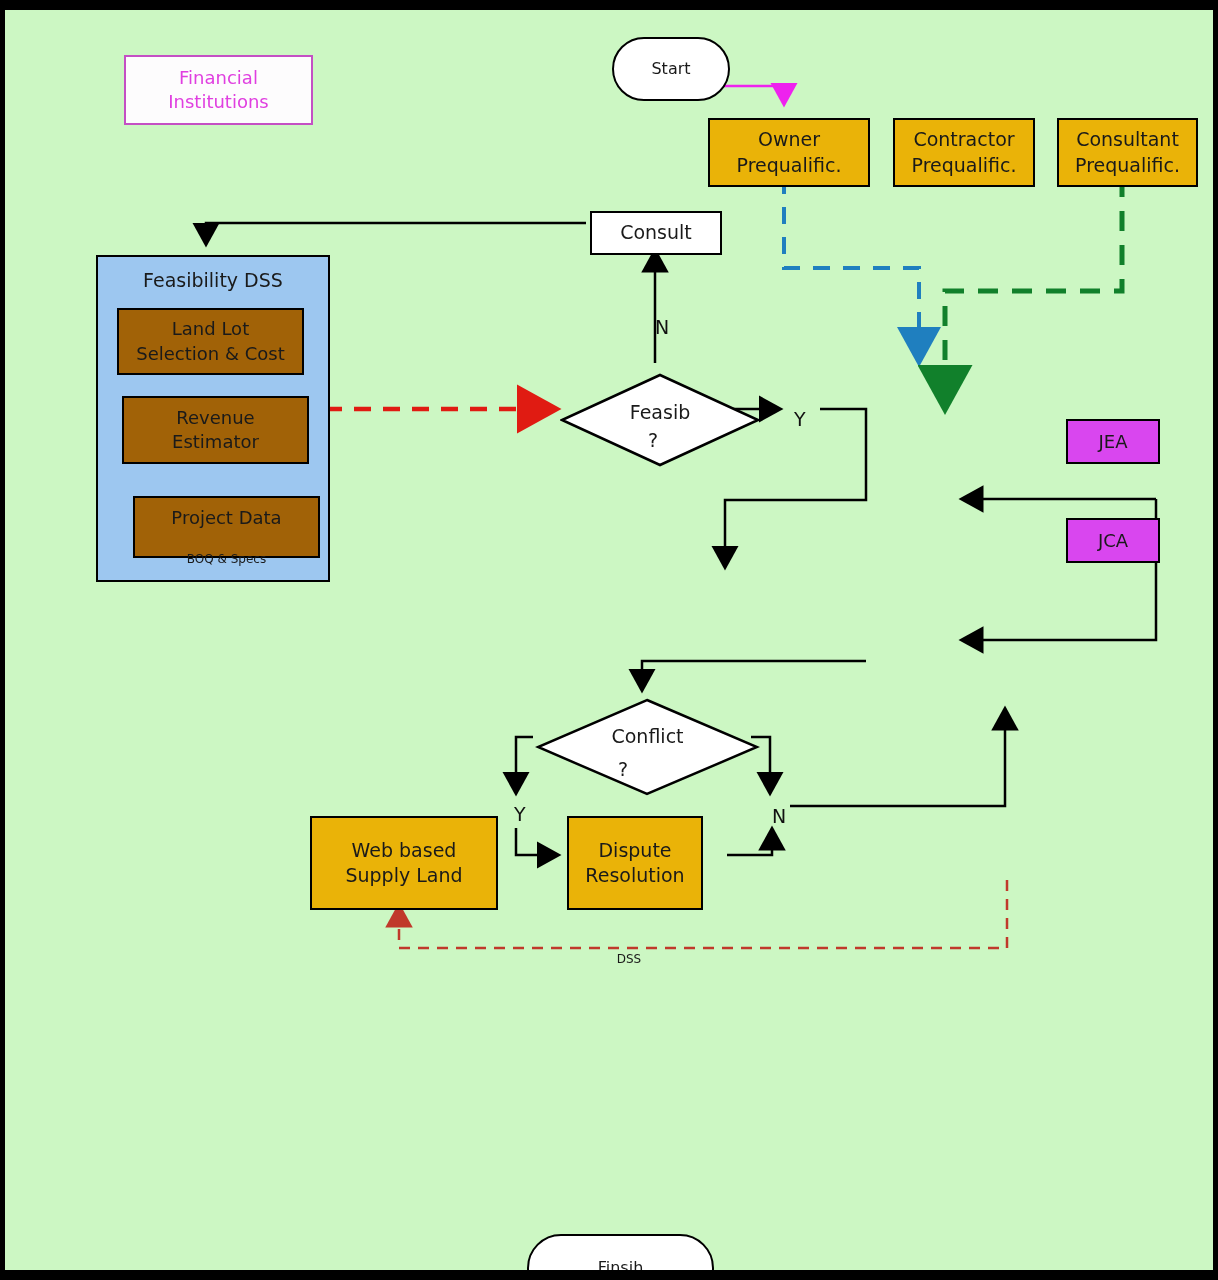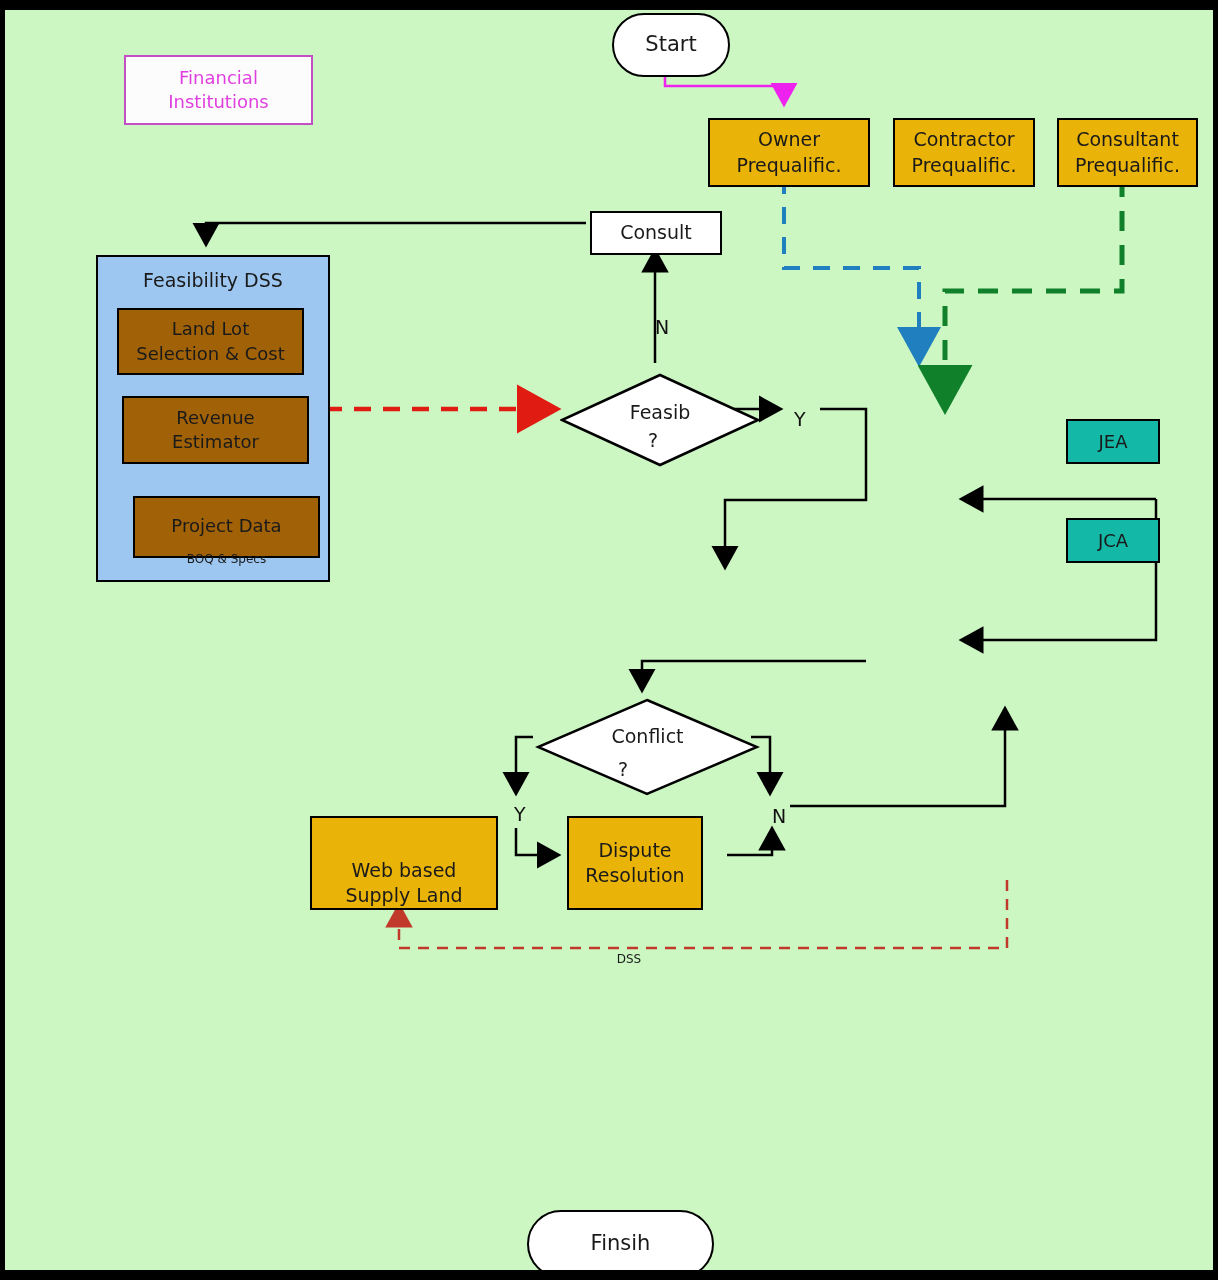--- a/index.html
+++ b/index.html
@@ -36,34 +36,35 @@
     align-items: center;
     justify-content: center;
     text-align: center;
     line-height: 1.32;
     color: #1a1a1a;
   }
   .term {
     background: #ffffff;
     border: 2px solid #000000;
     border-radius: 38px;
-    font-size: 21px;
+    font-size: 16px;
+    margin-top: 24px;
   }
   .proc-blue {
     background: #eab308;
     border: 2px solid #000000;
     font-size: 19px;
   }
   .proc-white {
     background: #ffffff;
     border: 2px solid #000000;
     font-size: 19px;
   }
   .proc-green {
-    background: #14b8a6;
+    background: #d946ef;
     border: 2px solid #000000;
     font-size: 18px;
   }
   .pink-box {
     background: #fdfcfd;
     border: 2px solid #c44fc4;
     color: #e03fe0;
     font-size: 18px;
   }
   .group-box {
@@ -248,21 +249,21 @@
   <div class="sub-white" style="left:112px; top:298px; width:187px; height:67px;">
     <span>Land Lot</span>
     <span>Selection &amp; Cost</span>
   </div>
 
   <div class="sub-white" style="left:117px; top:386px; width:187px; height:68px;">
     <span>Revenue</span>
     <span>Estimator</span>
   </div>
 
-  <div class="sub-white" style="left:128px; top:486px; width:187px; height:62px; justify-content:flex-start; padding-top:16px;">
+  <div class="sub-white" style="left:128px; top:486px; width:187px; height:62px; justify-content:flex-start; padding-top:8px;">
     <span>Project Data</span>
     <span class="overflow-label" style="left:0; top:53px;">BOQ &amp; Specs</span>
   </div>
 
   <div style="position:absolute; left:555px; top:363px; width:200px; height:94px;">
     <svg viewBox="0 0 200 94" style="width:200px;height:94px;display:block;">
       <polygon points="100,2 198,47 100,92 2,47" fill="#ffffff" stroke="#000000" stroke-width="2.5"></polygon>
     </svg>
     <div class="diamond-text" style="left:0; top:28px; width:200px;">Feasib</div>
     <div class="q-mark" style="left:88px; top:56px;">?</div>
@@ -283,21 +284,21 @@
     <svg viewBox="0 0 225 98" style="width:225px;height:98px;display:block;">
       <polygon points="112,2 222,49 112,96 3,49" fill="#ffffff" stroke="#000000" stroke-width="2.5"></polygon>
     </svg>
     <div class="diamond-text" style="left:0; top:27px; width:225px;">Conflict</div>
     <div class="q-mark" style="left:83px; top:60px;">?</div>
   </div>
 
   <div class="edge-label" style="left:509px; top:793px;">Y</div>
   <div class="edge-label" style="left:767px; top:795px;">N</div>
 
-  <div class="node proc-blue" style="left:305px; top:806px; width:188px; height:94px;justify-content:flex-end;">
+  <div class="node proc-blue" style="left:305px; top:806px; width:188px; height:94px;">
     <span>Web based</span>
     <span>Supply Land</span>
   </div>
 
   <div class="node proc-blue" style="left:562px; top:806px; width:136px; height:94px;">
     <span>Dispute</span>
     <span>Resolution</span>
   </div>
   <div class="overflow-label" style="left:542px; top:894px; width:164px;margin-top:48px;">DSS</div>
 

